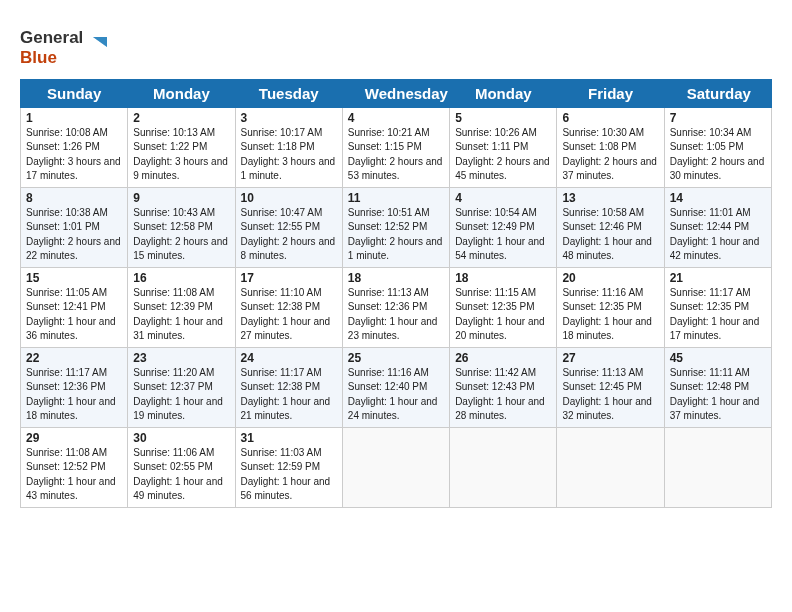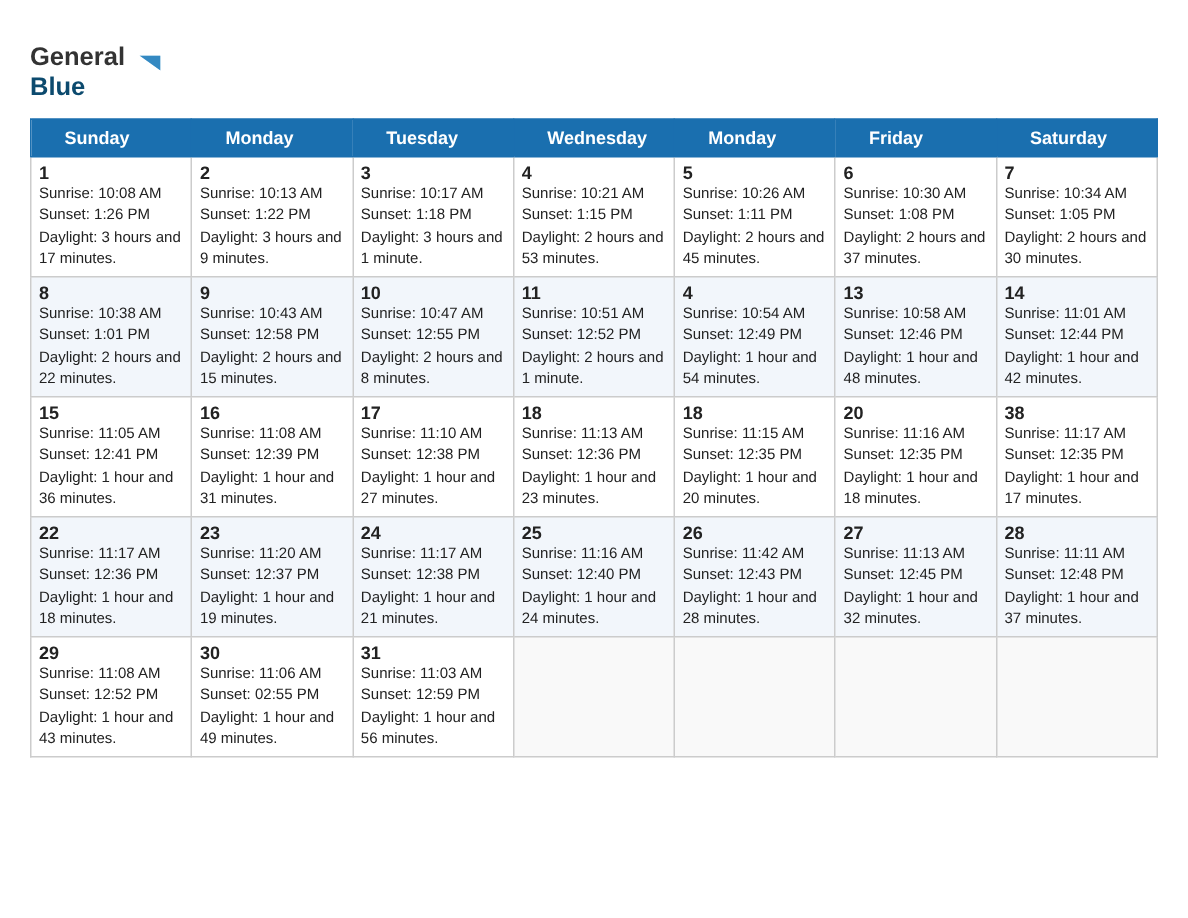--- a/index.html
+++ b/index.html
@@ -40,24 +40,24 @@
       color: #555;
     }
     table {
       width: 100%;
       border-collapse: collapse;
       table-layout: fixed;
     }
     thead tr th {
       background: #1a6faf;
       color: #fff;
-      font-size: 12px;
+      font-size: 15px;
       font-weight: bold;
       padding: 5px 22px;
-      text-align: left;
+      text-align: center;
       border: 1px solid #1a6faf;
     }
     tbody tr td {
       border: 1px solid #ccc;
       vertical-align: top;
       padding: 3px 5px;
       font-size: 10.2px;
       color: #222;
       height: 78px;
     }
@@ -85,21 +85,21 @@
 </head>
 <body>
 
 <div class="page">
   <div class="header">
     <div class="logo">
   <div style="line-height:1.2">
     <div style="display:flex;align-items:center;gap:2px">
       <div>
         <span style="font-size:17px;font-weight:bold;color:#333;">General</span><br>
-        <span style="font-size:17px;font-weight:bold;color:#0c4a6e;">Blue</span>
+        <span style="font-size:17px;font-weight:bold;color:#c2410c;">Blue</span>
       </div>
       <svg width="22" height="22" viewBox="0 0 22 22">
         <polygon points="8,0 22,0 22,10" fill="#5aaedf"></polygon>
         <polygon points="8,0 22,0 22,10" fill="#1a6faf" opacity="0.6"></polygon>
       </svg>
     </div>
   </div>
 </div>
     <div class="title-area">
       <div class="cal-title"></div>
@@ -239,21 +239,21 @@
 Sunset: 12:35 PM
 Daylight: 1 hour and 20 minutes.</div>
           </td>
           <td>
             <span class="day-num">20</span>
             <div class="day-info">Sunrise: 11:16 AM
 Sunset: 12:35 PM
 Daylight: 1 hour and 18 minutes.</div>
           </td>
           <td>
-            <span class="day-num">38</span>
+            <span class="day-num">21</span>
             <div class="day-info">Sunrise: 11:17 AM
 Sunset: 12:35 PM
 Daylight: 1 hour and 17 minutes.</div>
           </td>
         </tr>
         <tr>
           <td>
             <span class="day-num">22</span>
             <div class="day-info">Sunrise: 11:17 AM
 Sunset: 12:36 PM
@@ -283,21 +283,21 @@
 Sunset: 12:43 PM
 Daylight: 1 hour and 28 minutes.</div>
           </td>
           <td>
             <span class="day-num">27</span>
             <div class="day-info">Sunrise: 11:13 AM
 Sunset: 12:45 PM
 Daylight: 1 hour and 32 minutes.</div>
           </td>
           <td>
-            <span class="day-num">28</span>
+            <span class="day-num">45</span>
             <div class="day-info">Sunrise: 11:11 AM
 Sunset: 12:48 PM
 Daylight: 1 hour and 37 minutes.</div>
           </td>
         </tr>
         <tr>
           <td>
             <span class="day-num">29</span>
             <div class="day-info">Sunrise: 11:08 AM
 Sunset: 12:52 PM

